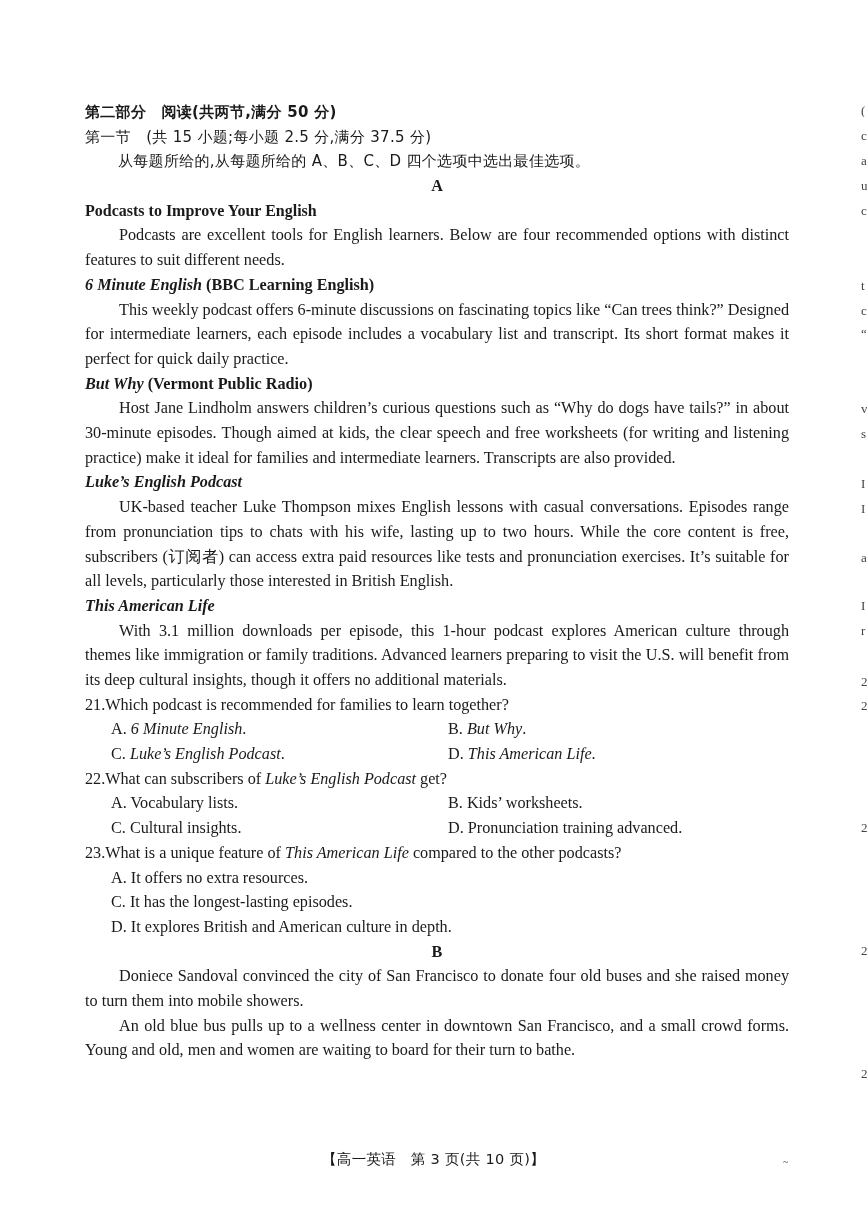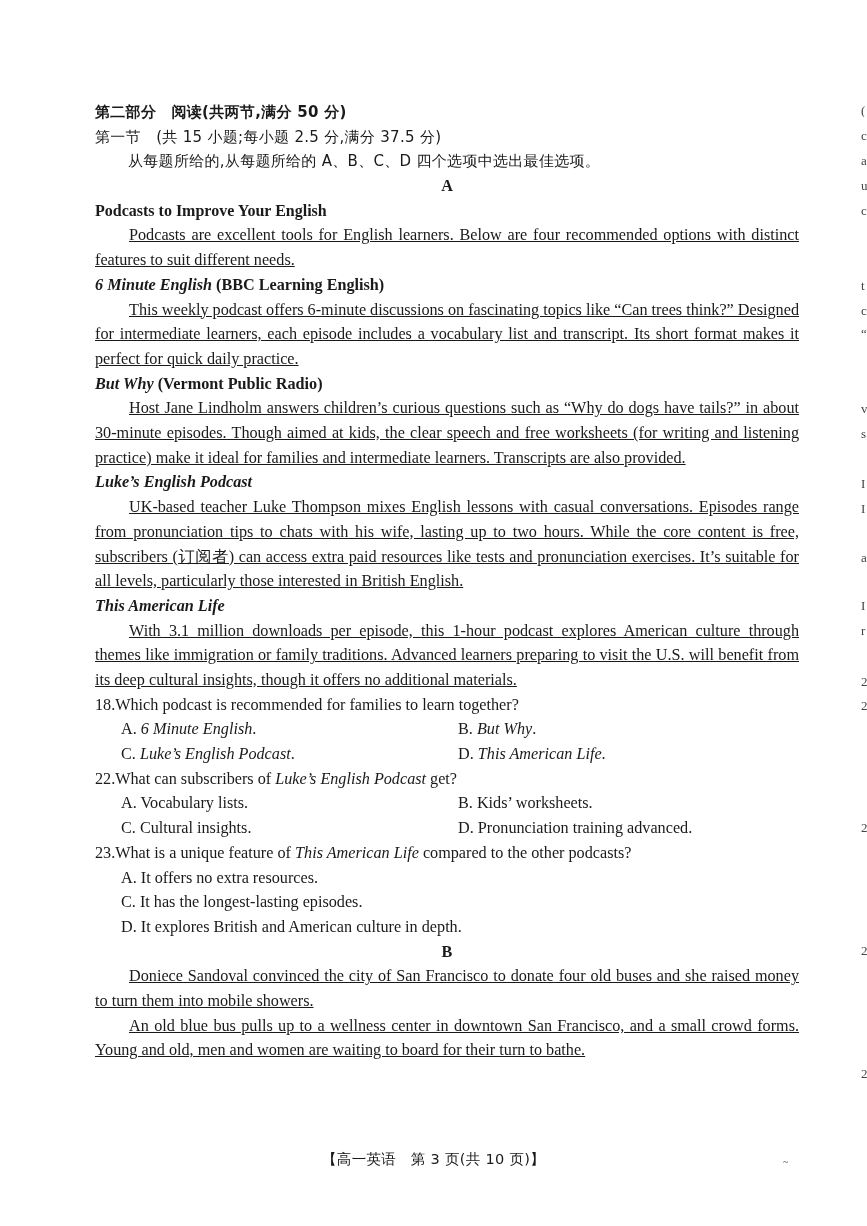--- a/index.html
+++ b/index.html
@@ -10,21 +10,21 @@
     body {
       width: 867px;
       height: 1226px;
       position: relative;
       overflow: hidden;
       color: #1a1a1a;
       font-family: "Liberation Serif", "DejaVu Serif", serif;
     }
     .page {
       position: absolute;
-      left: 95px;
+      left: 85px;
       top: 100px;
       width: 704px;
       font-size: 16.2px;
       line-height: 24.7px;
     }
     .line {
       white-space: nowrap;
       height: 24.7px;
     }
     .cn-bold {
@@ -49,21 +49,20 @@
       font-size: 16px;
     }
     .para {
       text-align: justify;
       text-align-last: left;
     }
     .para p {
       margin: 0;
       text-indent: 34px;
       text-align: justify;
-      text-decoration: underline;
     }
     .heading {
       font-weight: bold;
     }
     .heading .it {
       font-style: italic;
     }
     .q {
       margin: 0;
     }
@@ -144,21 +143,21 @@
   </div>
 
   <div class="line heading">
     <span class="it">This American Life</span>
   </div>
   <div class="para">
     <p>With 3.1 million downloads per episode, this 1-hour podcast explores American culture through themes like immigration or family traditions. Advanced learners preparing to visit the U.S. will benefit from its deep cultural insights, though it offers no additional materials.</p>
   </div>
 
   <div class="line q">
-    <span>18.</span><span>Which podcast is recommended for families to learn together?</span>
+    <span>21.</span><span>Which podcast is recommended for families to learn together?</span>
   </div>
   <div class="opts">
     <div class="line">
       <span>A.</span>
       <span class="it">6 Minute English</span><span>.</span>
     </div>
     <div class="line">
       <span>B.</span>
       <span class="it">But Why</span><span>.</span>
     </div>

